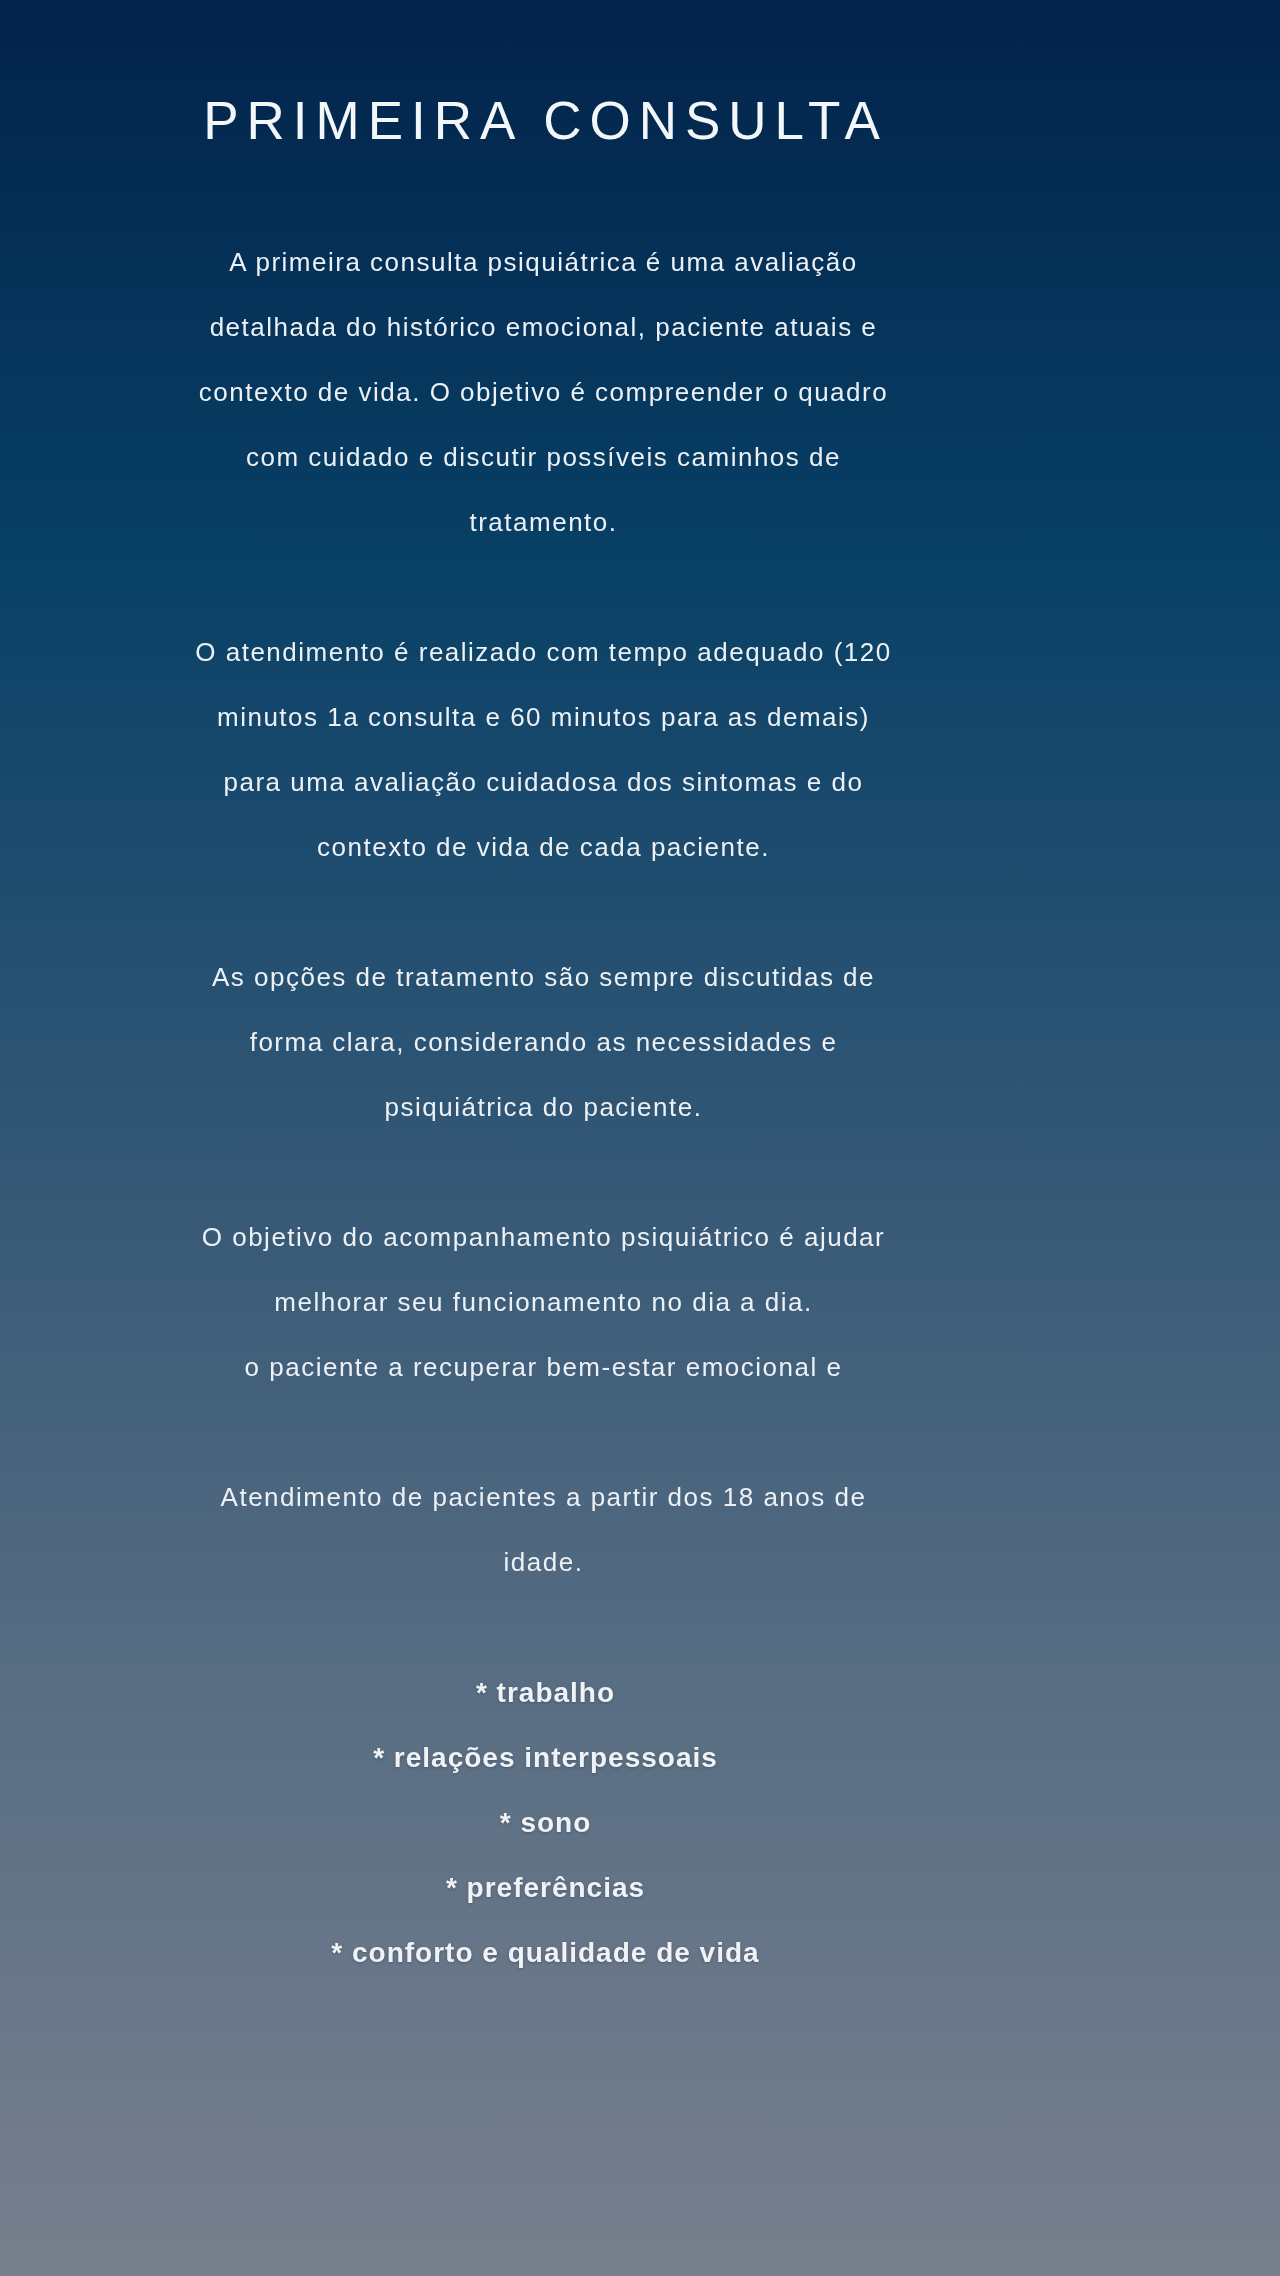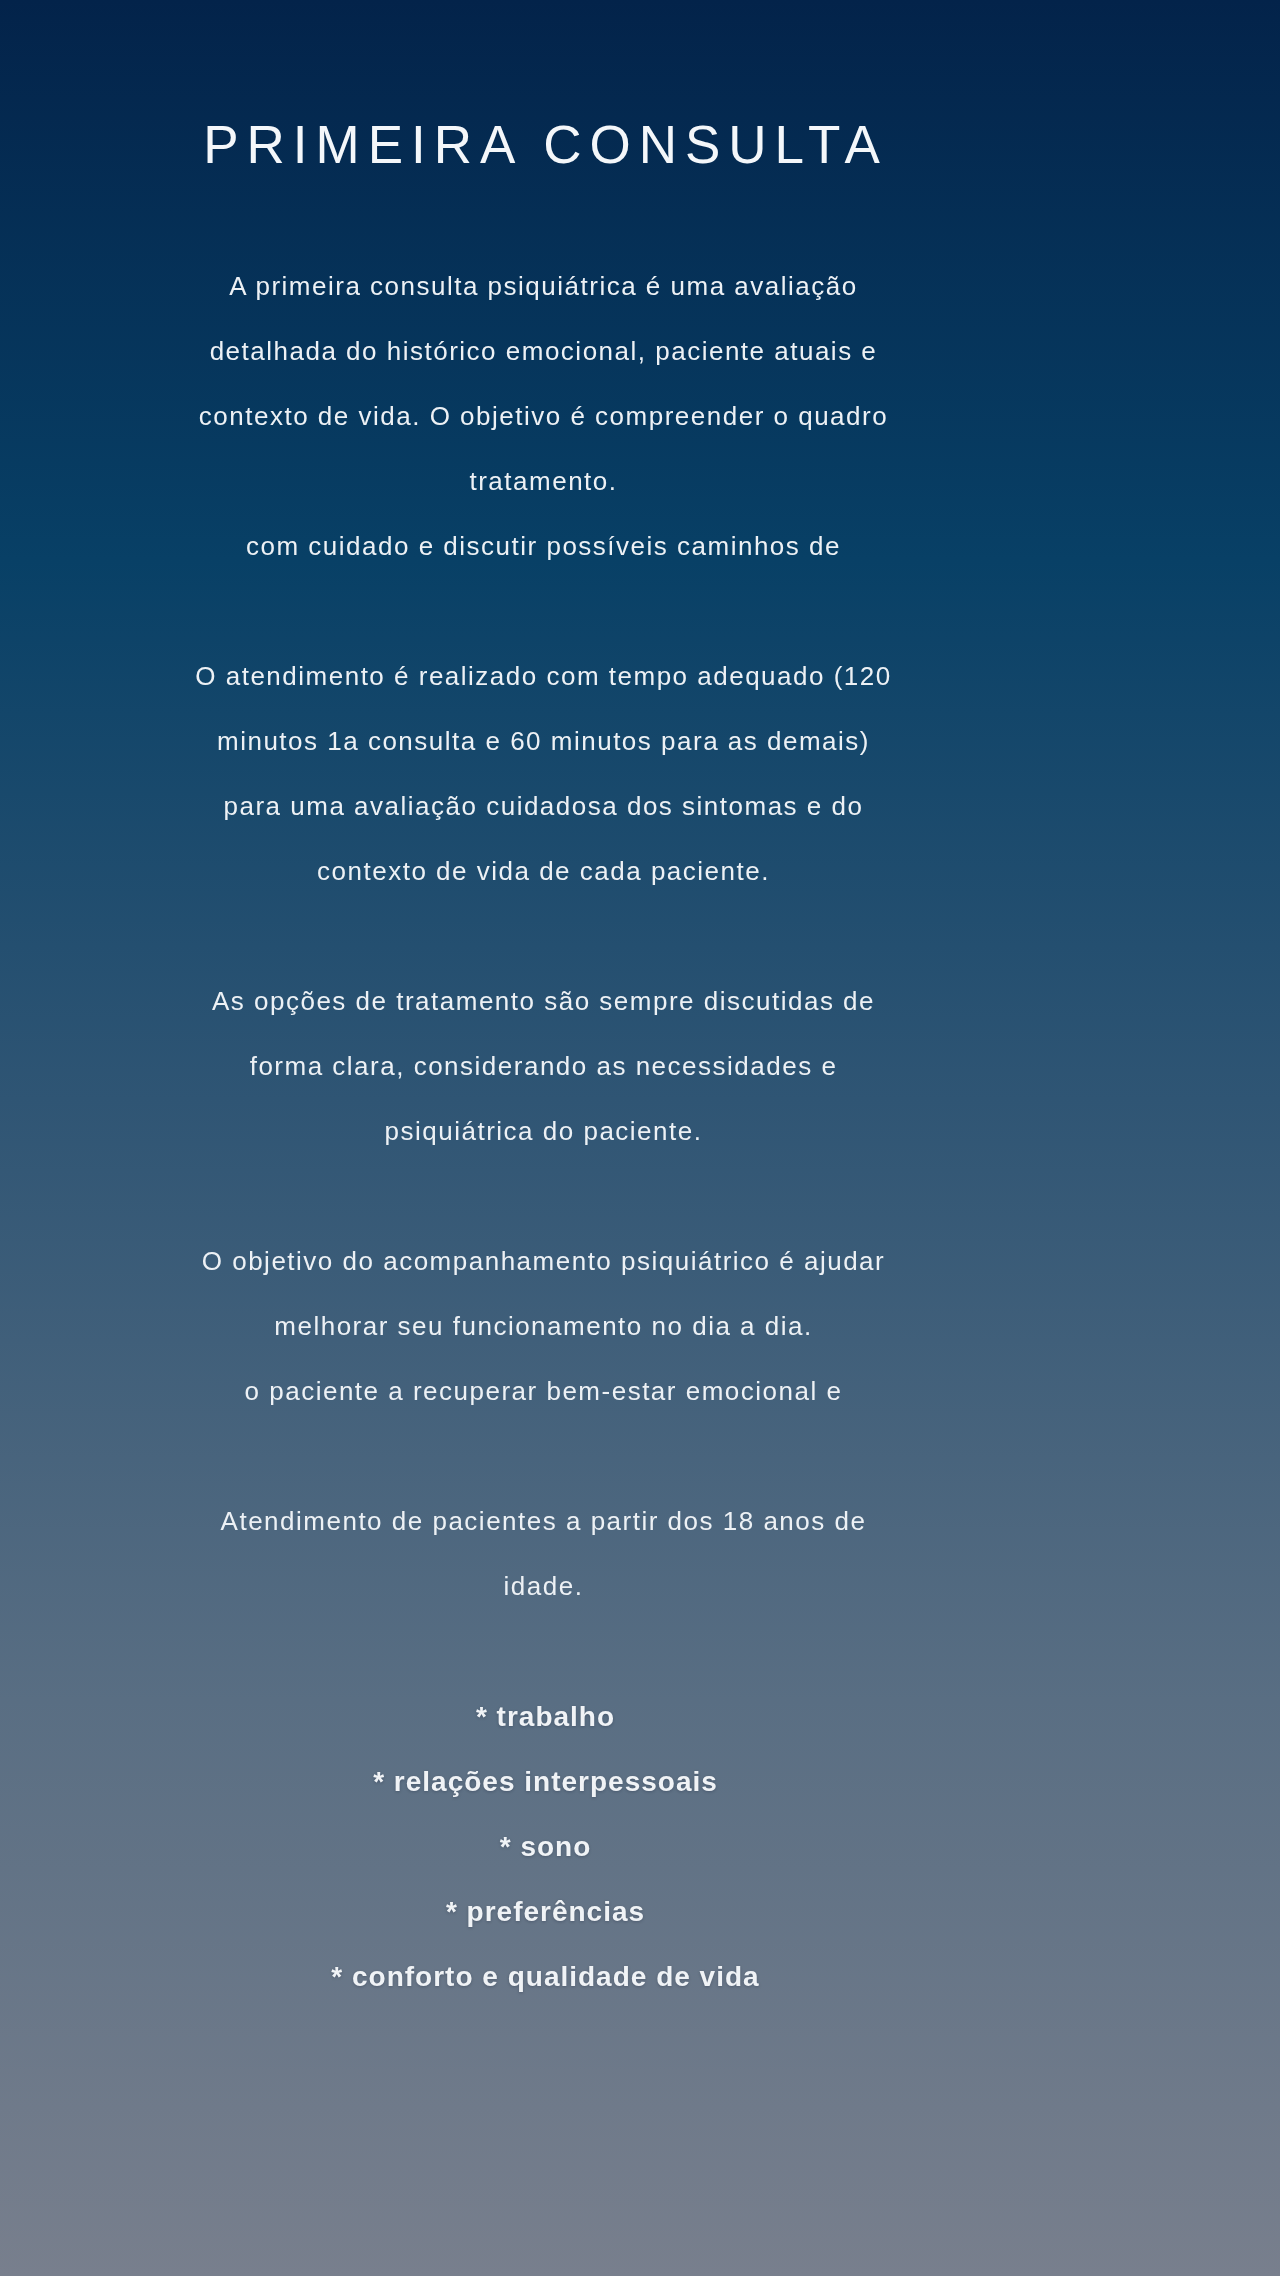--- a/index.html
+++ b/index.html
@@ -16,21 +16,21 @@
     background: linear-gradient(180deg,
       #03234a 0%,
       #084066 24.6%,
       #2f5574 48.3%,
       #596e83 74.7%,
       #787f8d 100%);
   }
   .content {
     box-sizing: border-box;
     width: 1091px;
-    padding-top: 120px;
+    padding-top: 96px;
     text-align: center;
   }
   .title {
     margin: 0 0 84px 0;
     font-size: 53px;
     line-height: 50px;
     font-weight: 300;
     letter-spacing: 8px;
     color: #f4f7fa;
     white-space: nowrap;
@@ -62,22 +62,22 @@
 
 <div class="stage">
   <div class="content">
 
     <h1 class="title">PRIMEIRA CONSULTA</h1>
 
     <div class="para">
       <div class="line">A primeira consulta psiquiátrica é uma avaliação</div>
       <div class="line">detalhada do histórico emocional, paciente atuais e</div>
       <div class="line">contexto de vida. O objetivo é compreender o quadro</div>
+      <div class="line">com cuidado e discutir possíveis caminhos de</div>
       <div class="line">tratamento.</div>
-      <div class="line">com cuidado e discutir possíveis caminhos de</div>
     </div>
 
     <div class="para">
       <div class="line">O atendimento é realizado com tempo adequado (120</div>
       <div class="line">minutos 1a consulta e 60 minutos para as demais)</div>
       <div class="line">para uma avaliação cuidadosa dos sintomas e do</div>
       <div class="line">contexto de vida de cada paciente.</div>
     </div>
 
     <div class="para">

